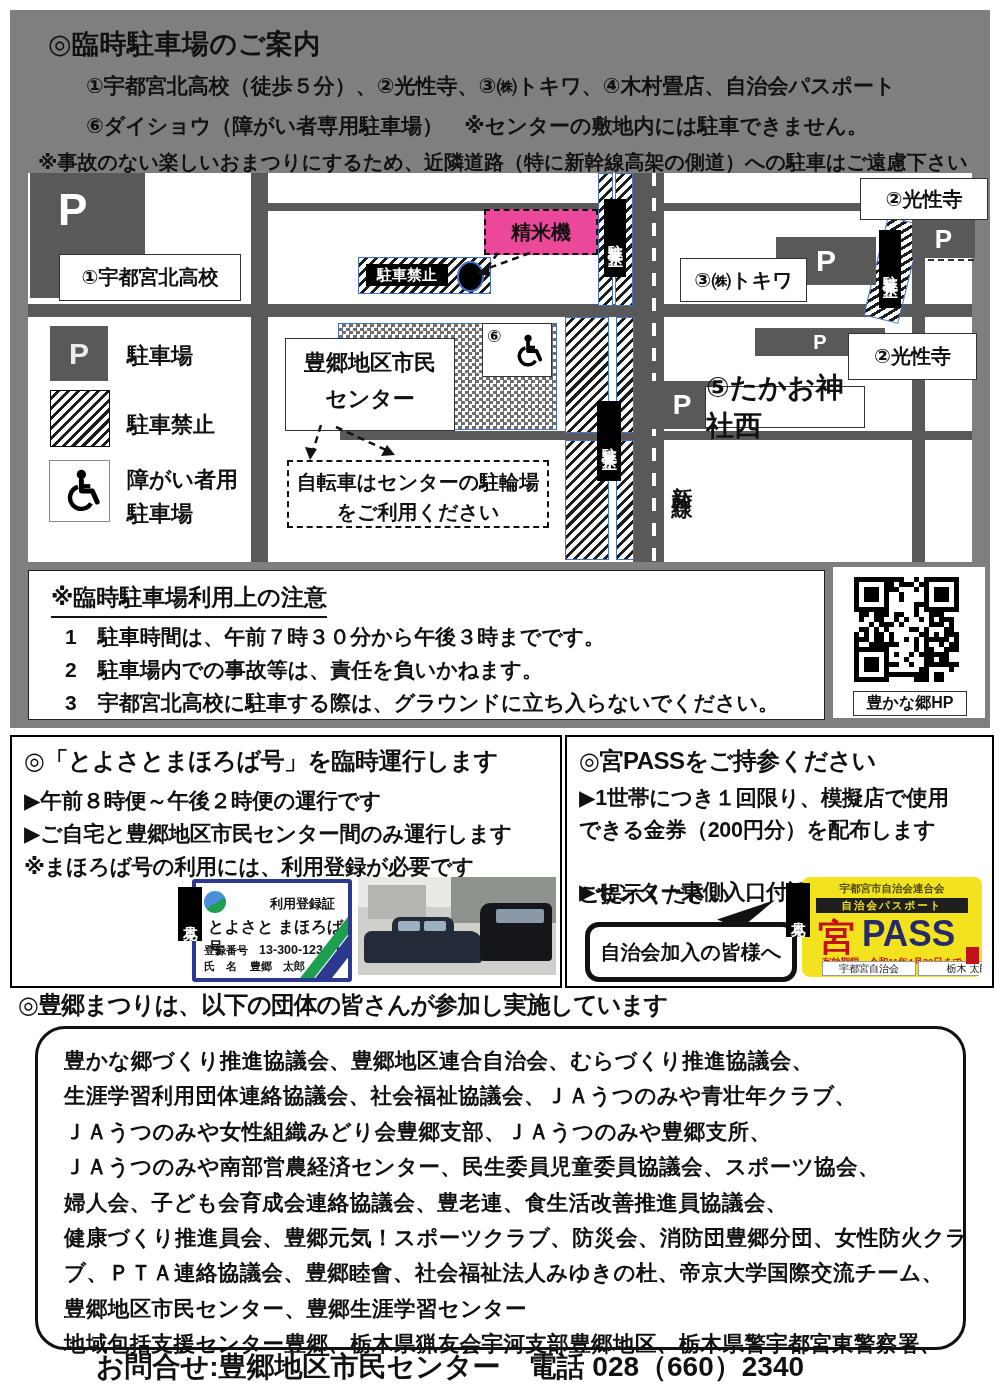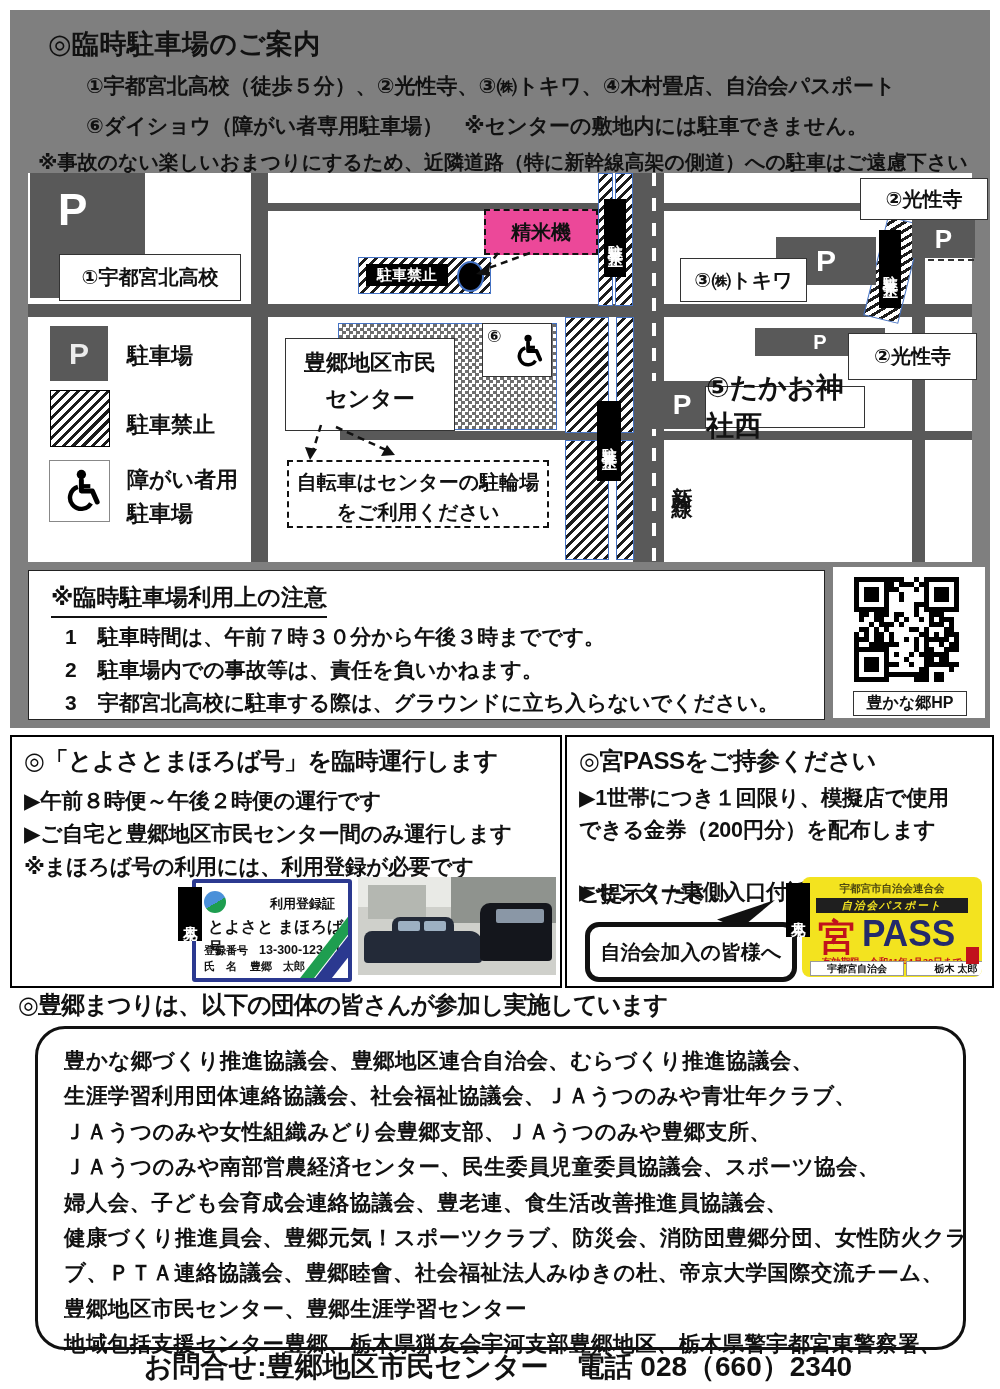--- a/index.html
+++ b/index.html
@@ -74,36 +74,36 @@
     font-size:20px;font-weight:800;}
   .bubble-tail{position:absolute;left:150px;top:163px;width:58px;height:26px;background:#111;
     clip-path:polygon(0 75%,100% 0,46% 100%,14% 88%);z-index:1;}
   
   .ycard{position:absolute;left:235px;top:140px;width:180px;height:100px;background:#f3e31f;
     border-radius:8px;overflow:hidden;z-index:5;}
   .ycard .org{position:absolute;left:0;top:5px;width:100%;text-align:center;
     font-size:10.5px;font-weight:800;color:#4f4a10;}
   .ycard .bar{position:absolute;left:14px;top:21px;width:152px;height:15px;background:#1f1f1f;
     color:#f3e31f;font-size:10.5px;font-weight:700;letter-spacing:2px;
-    display:flex;align-items:center;justify-content:center;font-style:italic;}
+    display:flex;align-items:center;justify-content:center;}
   .ycard .miya{position:absolute;left:16px;top:36px;font-size:37px;font-weight:800;color:#c1121c;}
   .ycard .pass{position:absolute;left:60px;top:36px;font-size:37px;font-weight:800;color:#242a6b;
     letter-spacing:0px;transform:scaleX(.95);transform-origin:left;}
   .ycard .exp{position:absolute;left:0;top:79px;width:100%;text-align:center;
     font-size:9.5px;font-weight:700;color:#c1121c;}
   .ycard .wb{position:absolute;top:84px;height:13px;background:#fff;border:1px solid #999;
-    font-size:10px;font-weight:700;display:flex;align-items:center;justify-content:center;}
+    font-size:10px;font-weight:400;display:flex;align-items:center;justify-content:center;margin-left:12px;}
   .ycard .tab{position:absolute;right:3px;top:70px;width:13px;height:17px;background:#c1121c;}
   
   .part-heading{left:18px;top:989px;font-size:24px;font-weight:800;letter-spacing:-1px;}
   .part-box{left:35px;top:1026px;width:925px;height:318px;border:3px solid #111;
     border-radius:30px;background:#fff;}
   .part-line{font-size:21.5px;font-weight:600;line-height:35.4px;white-space:nowrap;
     letter-spacing:0.4px;}
-  .footer{left:0;top:1348px;width:900px;text-align:center;font-size:28px;font-weight:800;padding-left:48px;}
+  .footer{left:0;top:1348px;width:900px;text-align:center;font-size:28px;font-weight:800;}
 </style>
 </head>
 <body>
 
 <div class="abs top-section">
 
   <div class="abs hdr-title">◎臨時駐車場のご案内</div>
   <div class="abs hdr-line" style="left:76px;top:62px;">①宇都宮北高校（徒歩５分）、②光性寺、③㈱トキワ、④木村畳店、自治会パスポート</div>
   <div class="abs hdr-line" style="left:76px;top:102px;">⑥ダイショウ（障がい者専用駐車場）　※センターの敷地内には駐車できません。</div>
   <div class="abs hdr-caution">※事故のない楽しいおまつりにするため、近隣道路（特に新幹線高架の側道）への駐車はご遠慮下さい</div>

